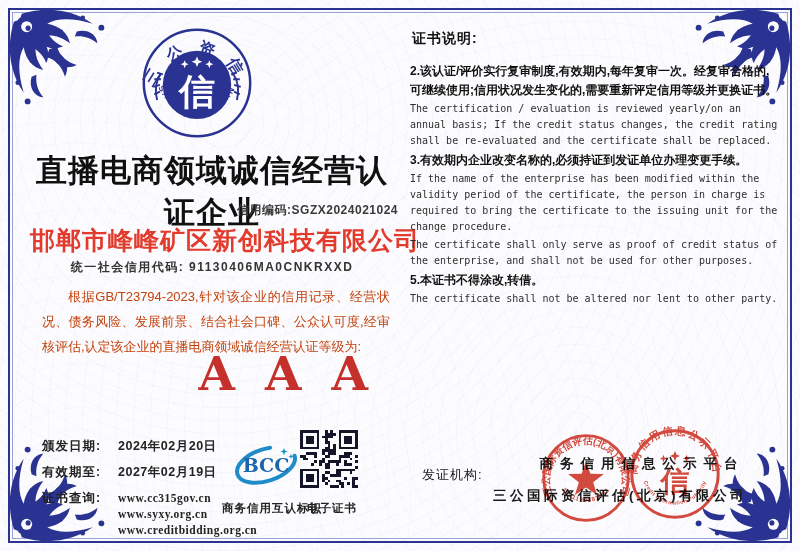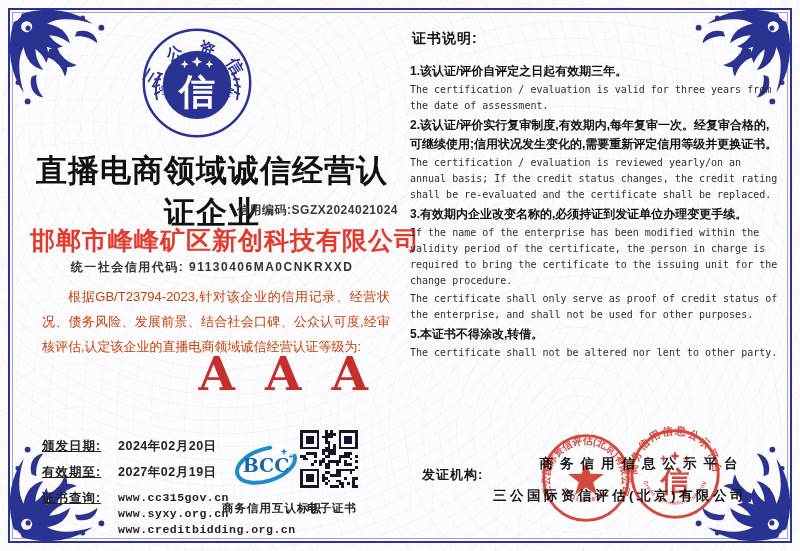--- a/index.html
+++ b/index.html
@@ -34,37 +34,37 @@
          color:#e23b2d;letter-spacing:1px;margin-left:13px;}
   .uscc{left:26px;top:259px;width:372px;text-align:center;font-size:12px;color:#333;
          font-weight:bold;letter-spacing:1.5px;}
   .body-par{left:42px;top:284px;width:348px;font-size:13px;line-height:25px;color:#c2410c;
          text-align:justify;text-indent:2em;font-weight:normal;}
   .rating{left:26px;top:346px;width:372px;text-align:right;color:#c5302c;
          font-family:"DejaVu Serif",serif;font-weight:bold;font-size:47px;
          letter-spacing:30px;text-indent:30px;}
   .issue-block{left:42px;top:438px;font-size:12.5px;color:#222;}
   .issue-row{display:flex;margin-bottom:9px;}
-  .issue-row .lbl{font-weight:bold;letter-spacing:1px;width:76px;flex:0 0 auto;text-decoration:underline;}
+  .issue-row .lbl{font-weight:bold;letter-spacing:1px;width:76px;flex:0 0 auto;}
   .issue-row .val{font-weight:bold;letter-spacing:.5px;}
-  .url-list div{font-family:Liberation Mono, monospace;font-size:11.5px;line-height:16px;font-weight:bold;}
+  .url-list div{font-family:Liberation Serif, serif;font-size:11.5px;line-height:16px;font-weight:bold;}
   .bcc{left:226px;top:438px;width:80px;height:52px;}
   .qr{left:300px;top:430px;width:58px;height:58px;}
   .qr svg{width:100%;height:100%;display:block;}
   .mark-label{top:501px;font-size:11.5px;font-weight:bold;color:#222;letter-spacing:1px;}
   .mark-label.m1{left:222px;}
   .mark-label.m2{left:307px;}
 
   
   .expl-head{left:412px;top:30px;font-size:14px;color:#111;letter-spacing:1px;font-weight:bold;}
   .expl-list{left:410px;top:62px;width:368px;}
   .expl-item .zh{font-size:12px;font-weight:bold;color:#111;line-height:19px;}
   .expl-item .en{font-family:"DejaVu Sans Mono",monospace;font-size:10px;color:#2e2e2e;
       line-height:16px;margin:1px 0 2px 0;}
-  .issuer-label{left:422px;top:466px;font-size:13px;font-weight:bold;letter-spacing:1px;color:#1a1a1a;}
+  .issuer-label{left:422px;top:466px;font-size:13px;font-weight:normal;letter-spacing:1px;color:#1a1a1a;}
   .issuer-line1{left:520px;top:455px;width:244px;text-align:center;font-size:13.5px;font-weight:bold;
       letter-spacing:7px;color:#1a1a1a;white-space:nowrap;}
   .issuer-line2{left:462px;top:487px;width:316px;text-align:center;font-size:13.5px;font-weight:bold;
       letter-spacing:3.5px;color:#1a1a1a;white-space:nowrap;}
   .seal{opacity:.9;mix-blend-mode:multiply;}
   .seal1{left:539px;top:431px;width:94px;height:94px;}
   .seal2{left:627px;top:426px;width:96px;height:96px;}
   .seal svg{width:100%;height:100%;display:block;}
 </style>
 </head>
@@ -307,24 +307,20 @@
       </g>
     </svg>
 </div>
 
 <div class="abs mark-label m1">商务信用互认标识</div>
 <div class="abs mark-label m2">电子证书</div>
 
 <div class="abs expl-head">证书说明:</div>
 <div class="abs expl-list">
   <div class="expl-item">
-    <div class="zh">1.该认证/评价自评定之日起有效期三年。</div>
-    <div class="en">The certification / evaluation is valid for three years from the date of assessment.</div>
-  </div>
-  <div class="expl-item">
     <div class="zh">2.该认证/评价实行复审制度,有效期内,每年复审一次。经复审合格的,可继续使用;信用状况发生变化的,需要重新评定信用等级并更换证书。</div>
     <div class="en">The certification / evaluation is reviewed yearly/on an annual basis; If the credit status changes, the credit rating shall be re-evaluated and the certificate shall be replaced.</div>
   </div>
   <div class="expl-item">
     <div class="zh">3.有效期内企业改变名称的,必须持证到发证单位办理变更手续。</div>
     <div class="en">If the name of the enterprise has been modified within the validity period of the certificate, the person in charge is required to bring the certificate to the issuing unit for the change procedure.</div>
   </div>
   <div class="expl-item">
     <div class="en">The certificate shall only serve as proof of credit status of the enterprise, and shall not be used for other purposes.</div>
   </div>

